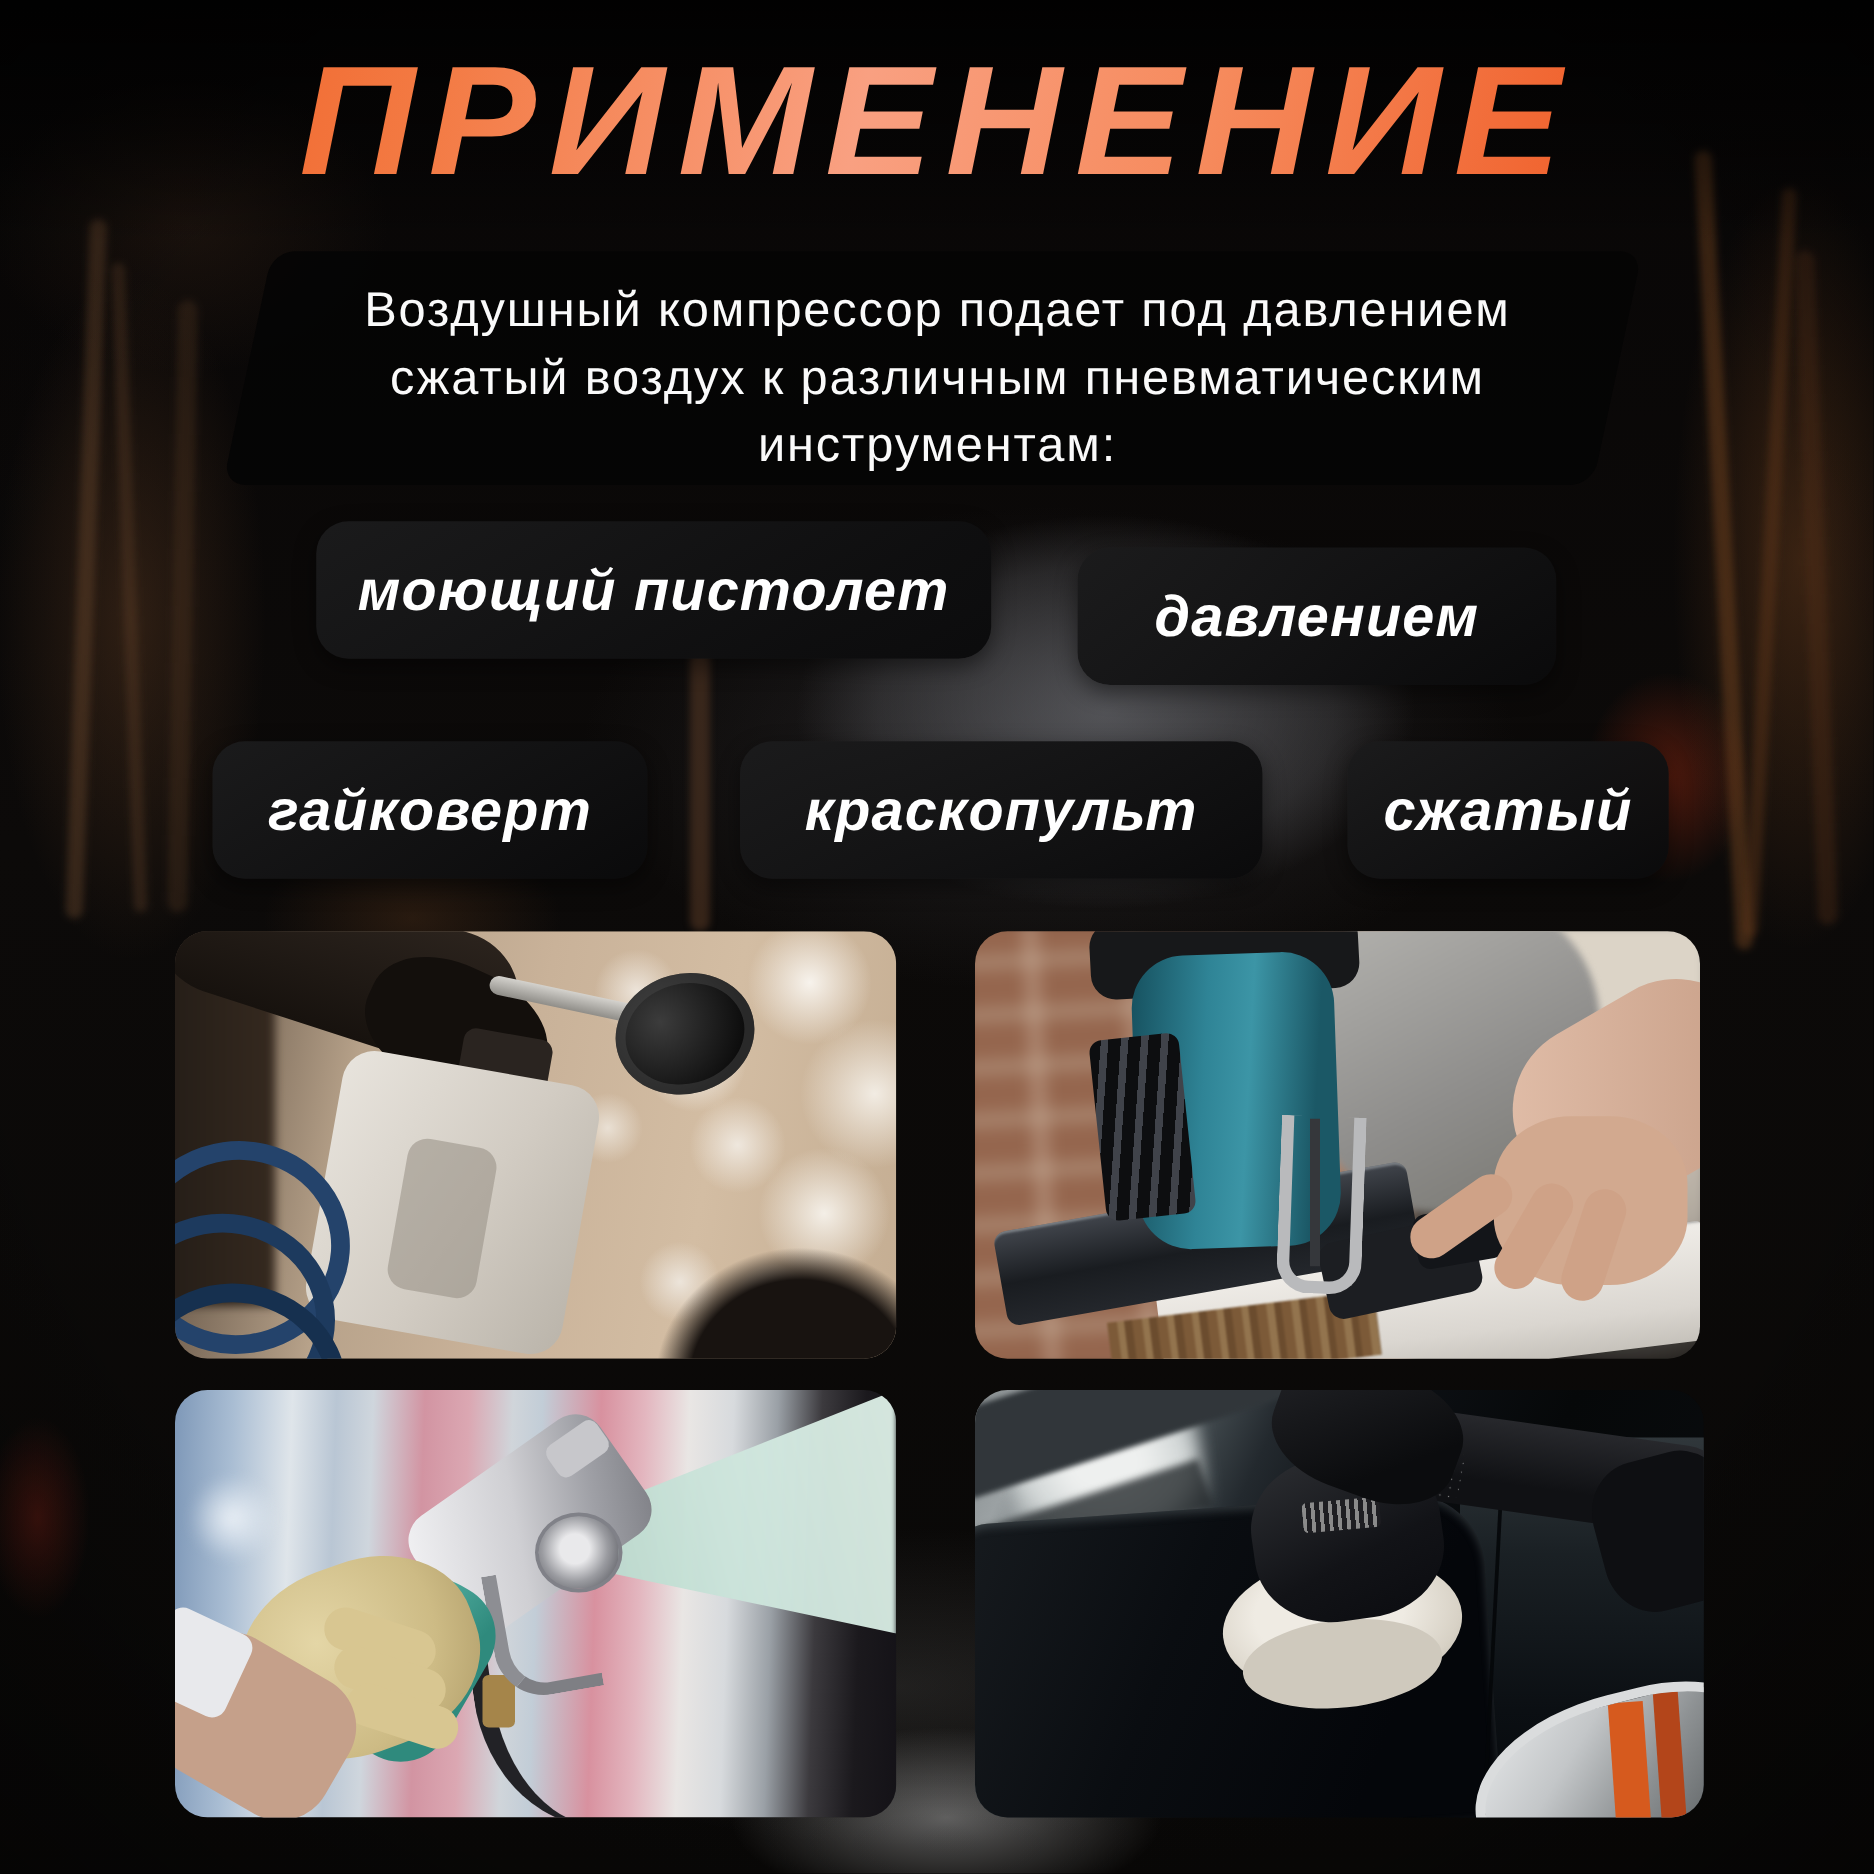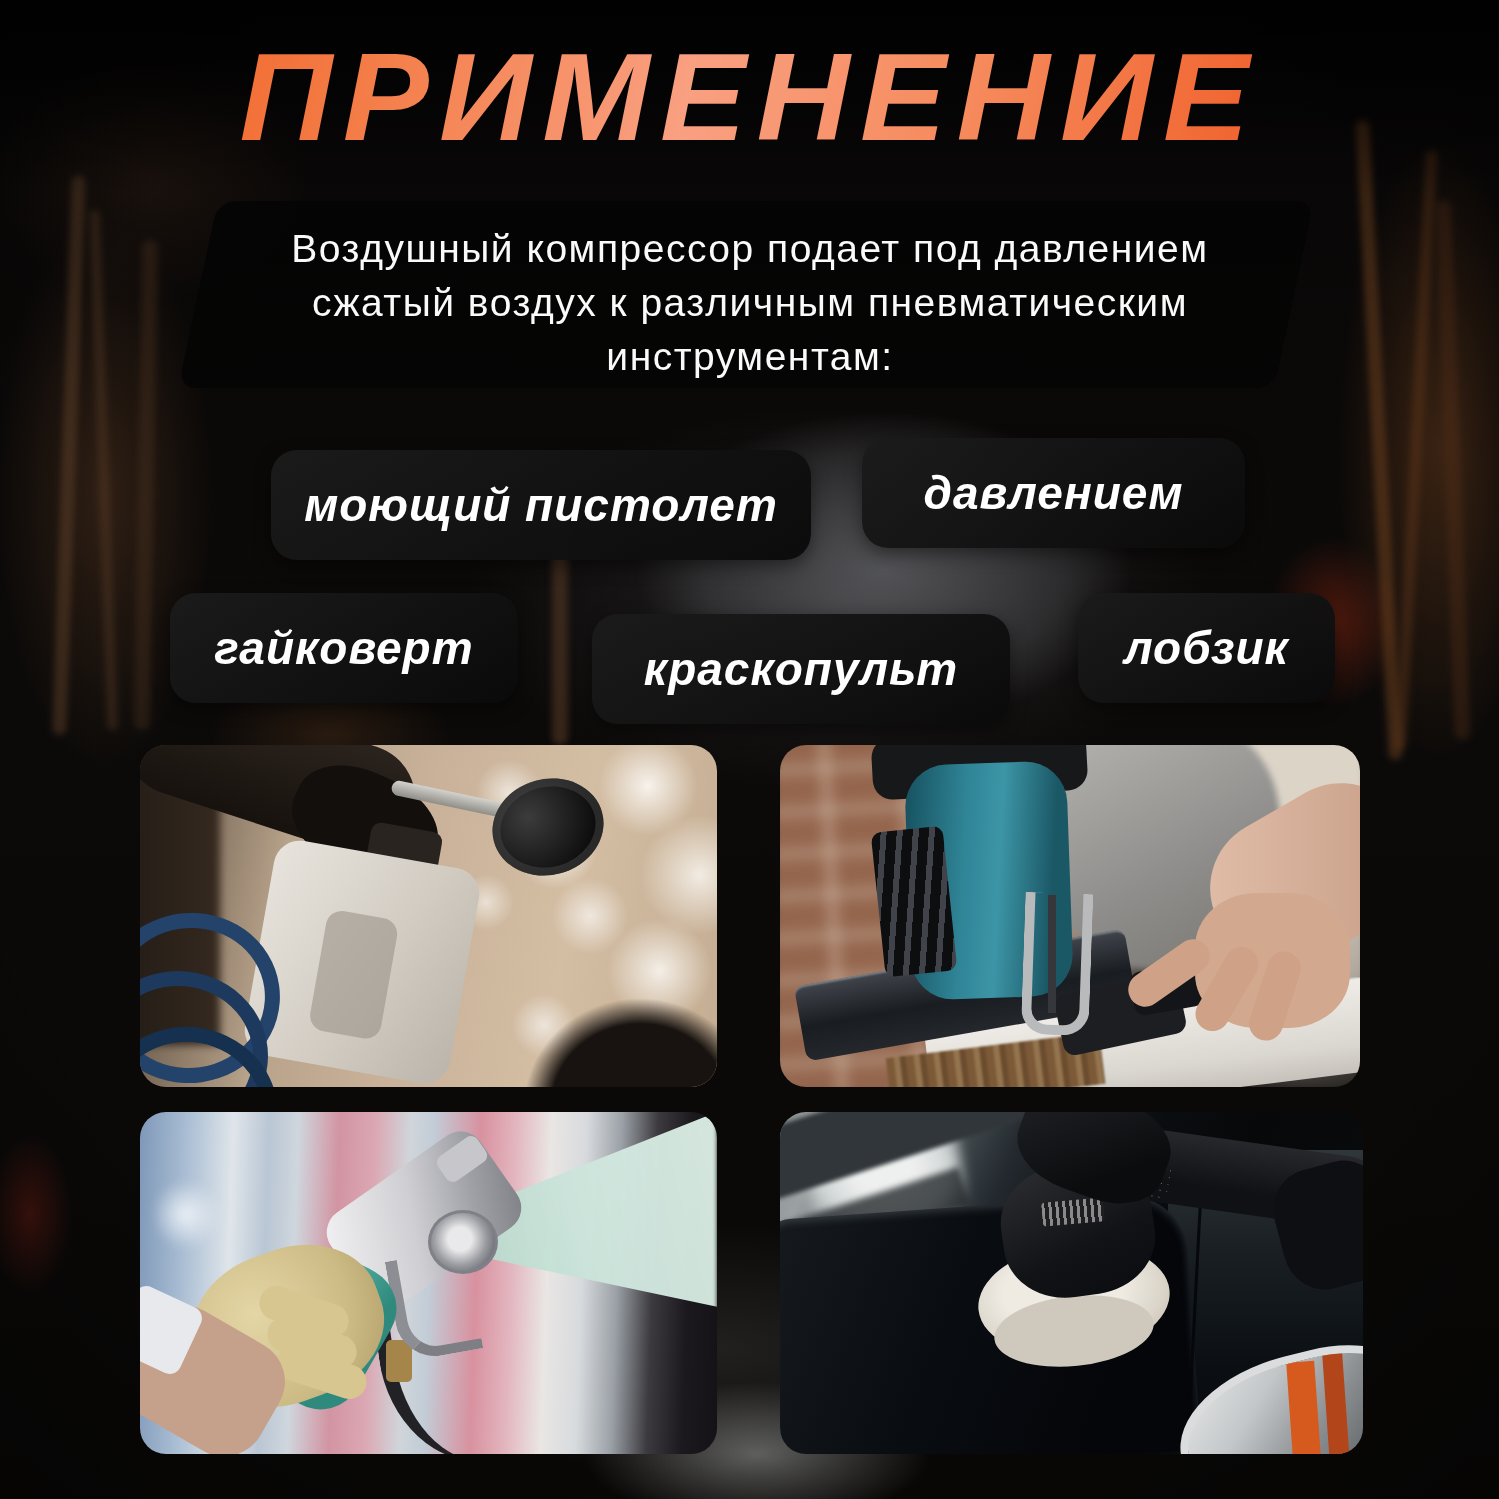--- a/index.html
+++ b/index.html
@@ -197,25 +197,25 @@
 <div class="abs streak" style="left:1410px;top:150px;width:12px;height:600px;background:rgba(112,62,28,.35);transform:rotate(3deg);"></div>
 <div class="abs streak" style="left:1445px;top:200px;width:16px;height:540px;background:rgba(96,54,26,.3);transform:rotate(-2deg);"></div>
 <div class="abs streak" style="left:552px;top:520px;width:16px;height:225px;background:rgba(96,62,40,.5);"></div>
 <div class="abs" id="vignette"></div>
 
 <h1 class="abs" id="title" style="margin:0;">ПРИМЕНЕНИЕ</h1>
 
 <div class="abs" id="intro-panel"></div>
 <div class="abs" id="intro-text">Воздушный компрессор подает под давлением сжатый воздух к различным пневматическим инструментам:</div>
 
-<div class="abs badge" style="left:253px;top:450px;width:540px;margin-left:18px;">моющий пистолет</div>
+<div class="abs badge" style="left:253px;top:417px;width:540px;">моющий пистолет</div>
 <div class="abs badge" style="left:862px;top:438px;width:383px;">давлением</div>
 <div class="abs badge" style="left:170px;top:593px;width:348px;">гайковерт</div>
-<div class="abs badge" style="left:592px;top:614px;width:418px;">краскопульт</div>
-<div class="abs badge" style="left:1078px;top:593px;width:257px;">лобзик</div>
+<div class="abs badge" style="left:592px;top:593px;width:418px;">краскопульт</div>
+<div class="abs badge" style="left:1078px;top:593px;width:257px;">сжатый</div>
 
 <div class="abs photo" style="left:140px;top:745px;width:577px;height:342px;">
   <div class="p1-car"></div>
   <div class="p1-foam"></div>
   <div class="p1-arch"></div>
   <div class="p1-torso"></div>
   <div class="p1-arm"></div>
   <div class="p1-glove"></div>
   <div class="p1-wand"></div>
   <div class="p1-brass"></div>

